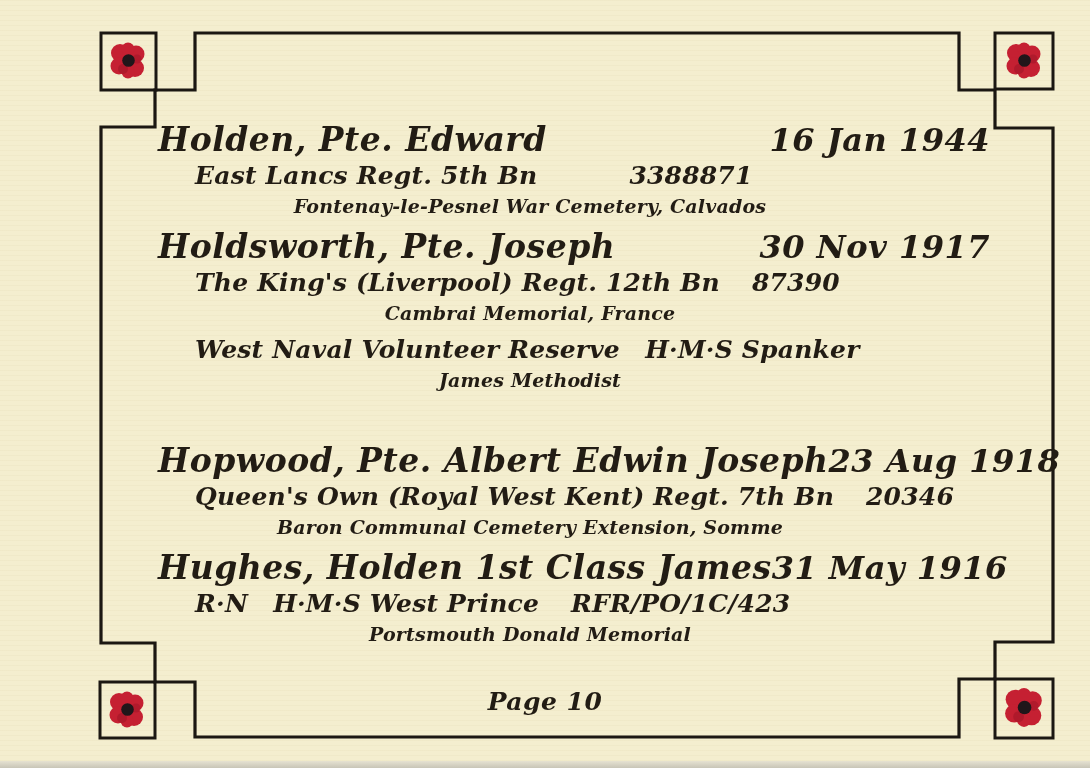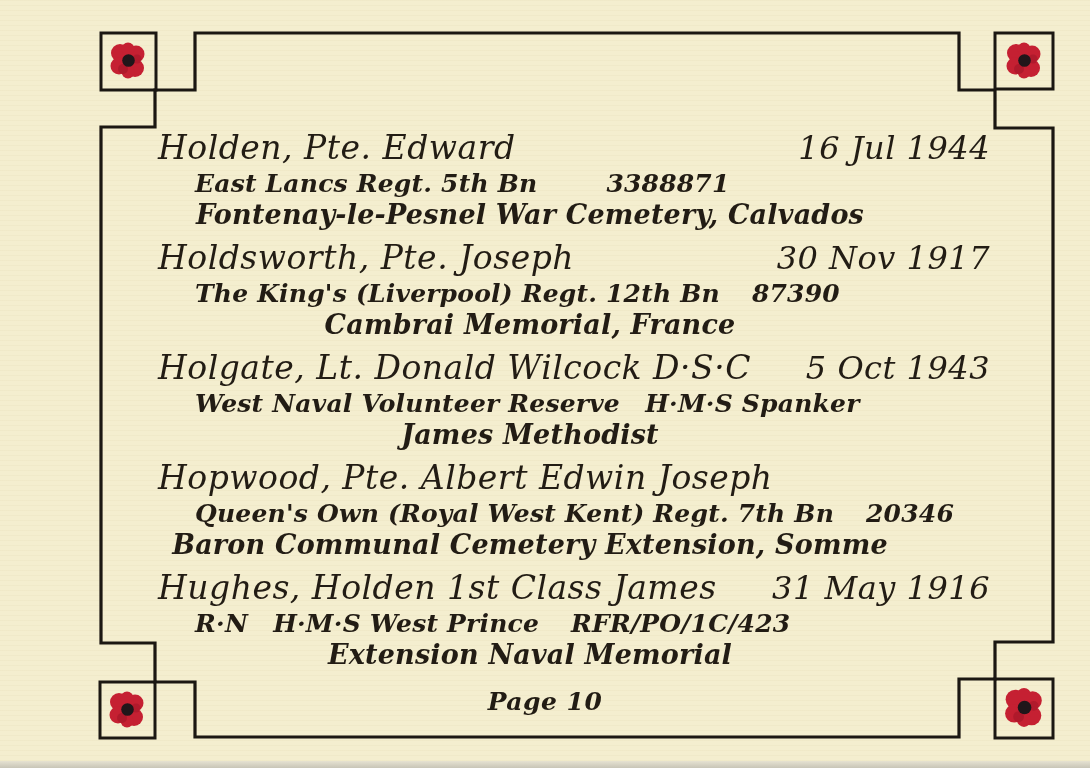--- a/index.html
+++ b/index.html
@@ -21,38 +21,38 @@
   }
   .border-svg { position:absolute; left:0; top:0; }
 
   .entries { position:absolute; left:100px; top:120px; width:950px; }
   .entry { height:102px; margin-bottom:5px; }
 
   .row1 {
     display:flex; justify-content:space-between; align-items:baseline;
     height:40px; line-height:40px;
     padding-left:58px; padding-right:60px;
-    font-size:33px; font-style:italic; font-weight:normal;
-    letter-spacing:0.5px; white-space:nowrap;margin-top:8px;
+    font-size:33px; font-style:italic; font-weight:bold;
+    letter-spacing:0.5px; white-space:nowrap;
   }
   .date { font-size:32px; }
 
   .row2 {
     height:31px; line-height:31px;
     padding-left:95px;
     font-size:25px; font-style:italic; font-weight:bold;
     letter-spacing:0.2px; white-space:nowrap;
   }
   .svc { display:inline-block; margin-left:32px; }
-  .entry-0 .svc { margin-left:69px; }
+  .entry-0 .svc { margin-left:92px; }
 
   .row3 {
     height:31px; line-height:31px;
     text-align:center; padding-right:90px;
-    font-size:27px; font-style:italic; font-weight:bold;
+    font-size:19px; font-style:italic; font-weight:bold;
     letter-spacing:0.2px; white-space:nowrap;
   }
 
   .footer {
     position:absolute; left:0; top:687px; width:100%;
     text-align:center;
     font-size:25px; font-style:italic; font-weight:bold;
     letter-spacing:0.5px;
   }
 
@@ -94,69 +94,66 @@
     <use href="#poppy" transform="translate(1024,61)"></use>
     <use href="#poppy" transform="translate(127,710)"></use>
     <use href="#poppy" transform="translate(1024,708) scale(1.08)"></use>
   </svg>
 
   <div class="entries">
 
     <div class="entry entry-0">
       <div class="row1">
         <span class="name">Holden, Pte. Edward</span>
-        <span class="date">16 Jul 1944</span>
+        <span class="date">16 Jan 1944</span>
       </div>
       <div class="row2">
         <span>East Lancs Regt. 5th Bn</span><span class="svc">3388871</span>
       </div>
       <div class="row3">Fontenay-le-Pesnel War Cemetery, Calvados</div>
     </div>
 
     <div class="entry entry-1">
       <div class="row1">
         <span class="name">Holdsworth, Pte. Joseph</span>
         <span class="date">30 Nov 1917</span>
       </div>
       <div class="row2">
         <span>The King's (Liverpool) Regt. 12th Bn</span><span class="svc">87390</span>
       </div>
       <div class="row3">Cambrai Memorial, France</div>
     </div>
 
     <div class="entry entry-2">
-      <div class="row1">
-        <span class="name">Holgate, Lt. Donald Wilcock D·S·C</span>
-        <span class="date">5 Oct 1943</span>
-      </div>
       <div class="row2">
         <span>West Naval Volunteer Reserve H·M·S Spanker</span><span class="svc"></span>
       </div>
       <div class="row3">James Methodist</div>
     </div>
 
     <div class="entry entry-3">
       <div class="row1">
         <span class="name">Hopwood, Pte. Albert Edwin Joseph</span>
+        <span class="date">23 Aug 1918</span>
       </div>
       <div class="row2">
         <span>Queen's Own (Royal West Kent) Regt. 7th Bn</span><span class="svc">20346</span>
       </div>
       <div class="row3">Baron Communal Cemetery Extension, Somme</div>
     </div>
 
     <div class="entry entry-4">
       <div class="row1">
         <span class="name">Hughes, Holden 1st Class James</span>
         <span class="date">31 May 1916</span>
       </div>
       <div class="row2">
         <span>R·N H·M·S West Prince</span><span class="svc">RFR/PO/1C/423</span>
       </div>
-      <div class="row3">Extension Naval Memorial</div>
+      <div class="row3">Portsmouth Donald Memorial</div>
     </div>
 
   </div>
 
   <div class="footer">Page 10</div>
 
   <div class="scan-edge"></div>
 </div>
 
 </body></html>

